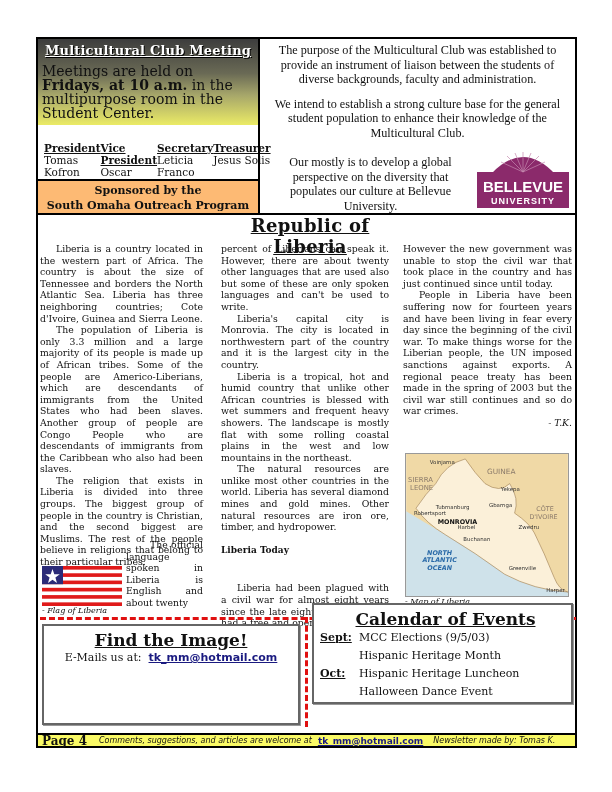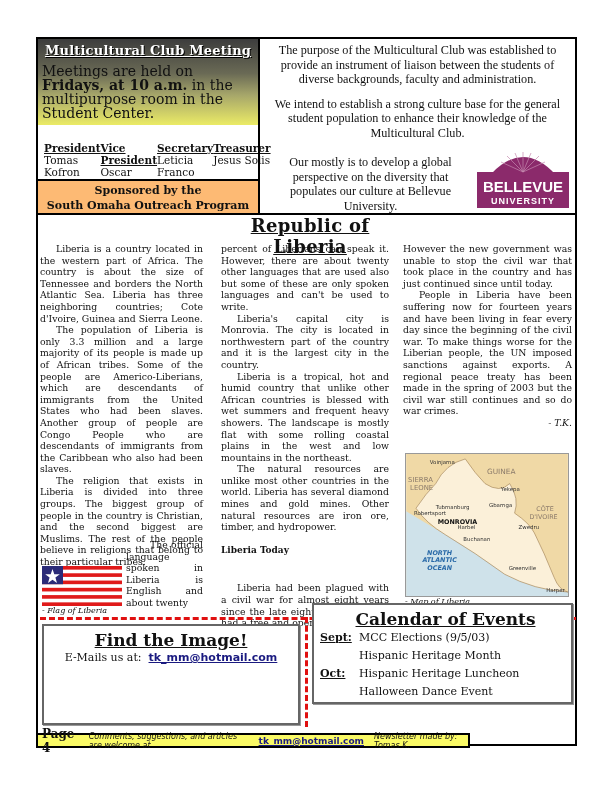--- a/index.html
+++ b/index.html
@@ -39,21 +39,21 @@
   .hdash { position:absolute; left:40px; top:617px; width:536px; border-top:3px dashed #e01010; }
   .vdash { position:absolute; left:305px; top:617px; height:110px; border-left:3px dashed #e01010; }
   .box { position:absolute; border:2px solid #666; box-shadow:1px 1px 0 #999; box-sizing:border-box; background:#fff; }
   .find { left:42px; top:624px; width:258px; height:101px; text-align:center; padding-top:4px; }
   .cal { left:312px; top:603px; width:261px; height:101px; padding:4px 0 0 6px; }
   .btitle { font-weight:bold; font-size:17px; text-decoration:underline; text-align:center; }
   .find-text { font-size:11px; line-height:15px; margin-top:6px; font-family:"DejaVu Serif", serif; }
   .email { font-weight:bold; color:#1a1a80; text-decoration:underline; font-family:"DejaVu Sans", sans-serif; font-size:11px; }
   .cal-row { display:flex; font-size:11px; line-height:18px; }
   .cal-m { width:39px; font-weight:bold; text-decoration:underline; }
-  .footer { position:absolute; left:36px; top:733px; width:434px; height:15px; background:#fafa66; border:2px solid #000; box-sizing:border-box; display:flex; align-items:center; font-size:9px; padding-left:4px; }
+  .footer { position:absolute; left:36px; top:733px; width:541px; height:15px; background:#fafa66; border:2px solid #000; box-sizing:border-box; display:flex; align-items:center; font-size:9px; padding-left:4px; }
   .page { font-weight:bold; font-size:12px; margin-right:12px; }
   .fitalic { font-style:italic; font-family:"DejaVu Sans", sans-serif; font-size:8px; }
   .femail { color:#1a1a80; font-weight:bold; text-decoration:underline; font-family:"DejaVu Sans", sans-serif; font-size:9px; margin:0 10px 0 6px; }
 </style>
 </head>
 <body>
 
 <div class="frame"></div>
 
 <div class="club">

